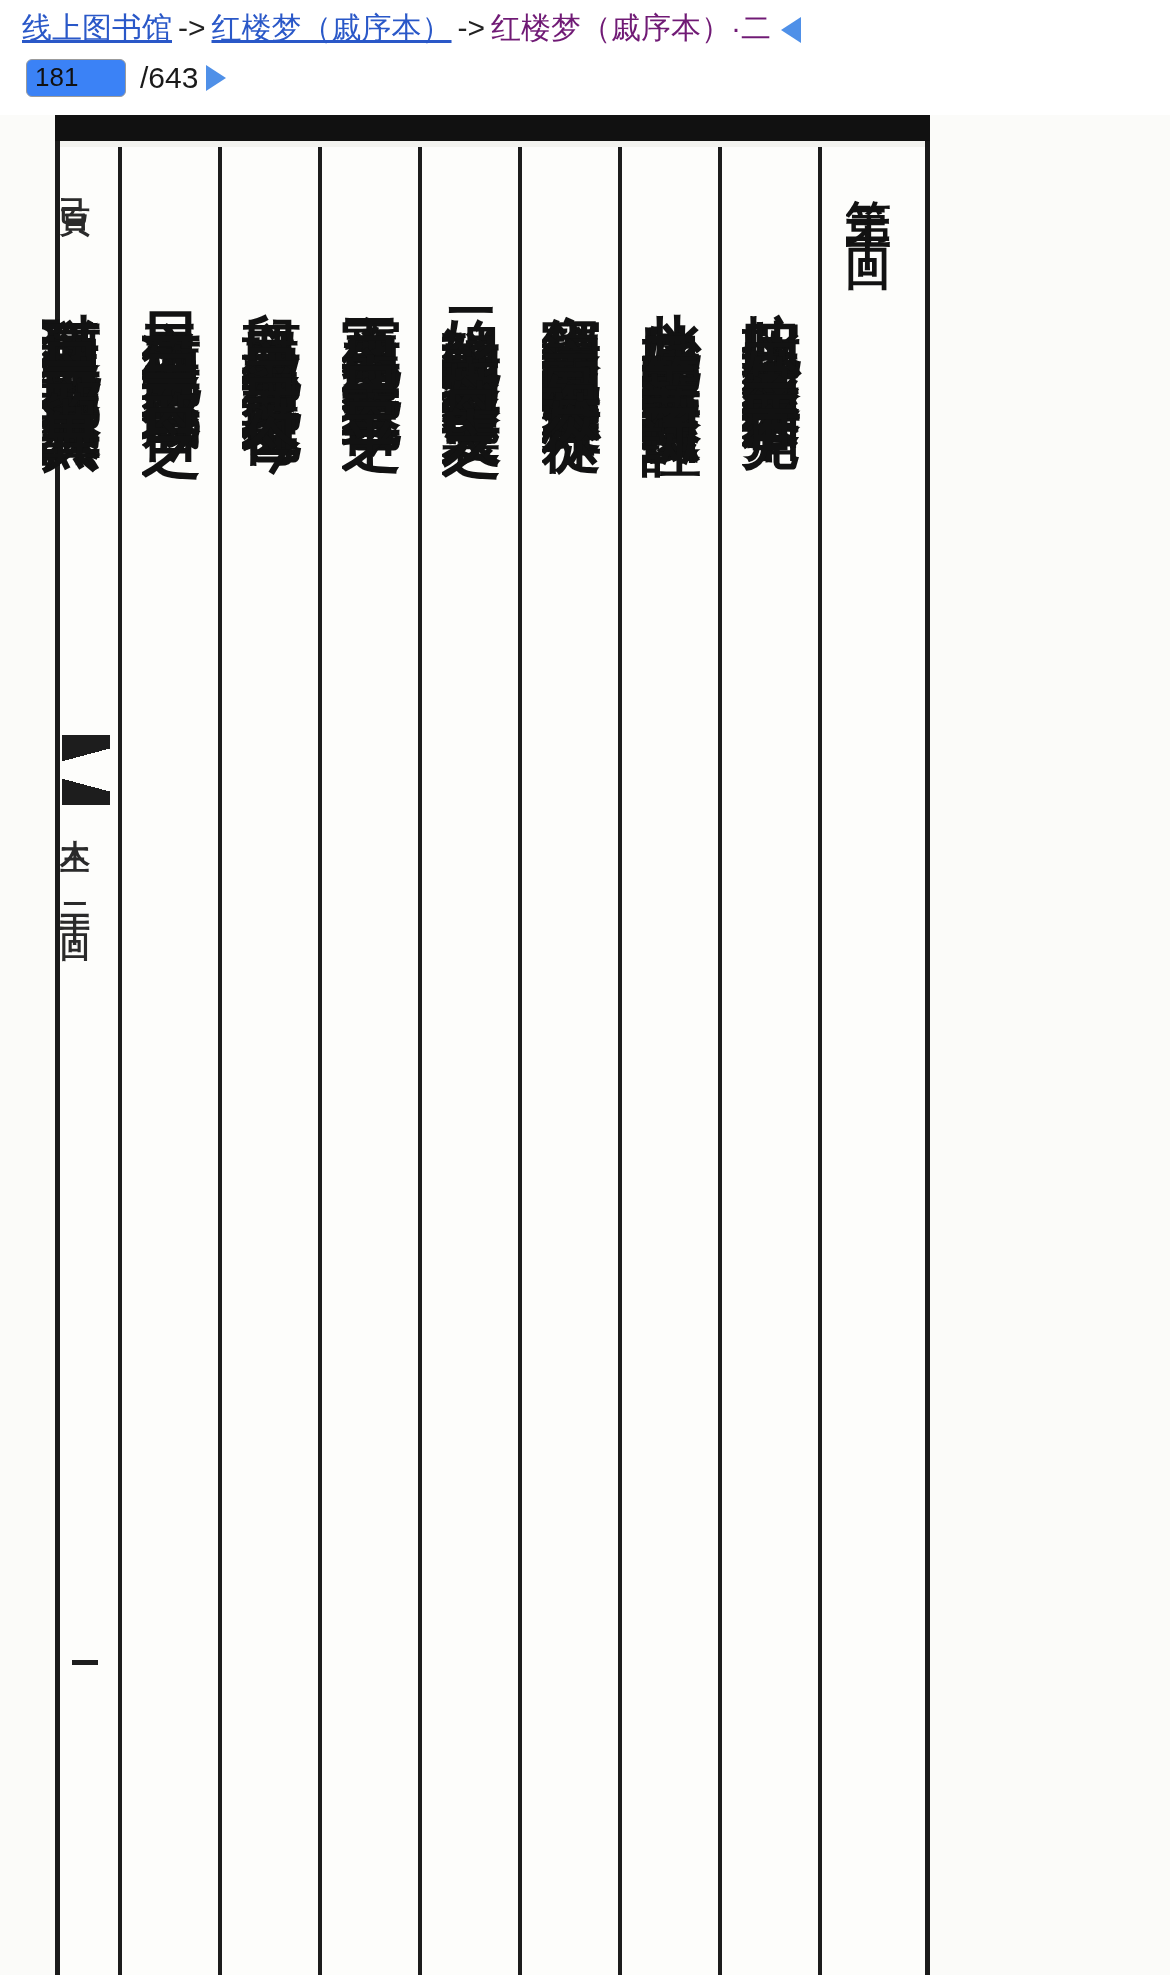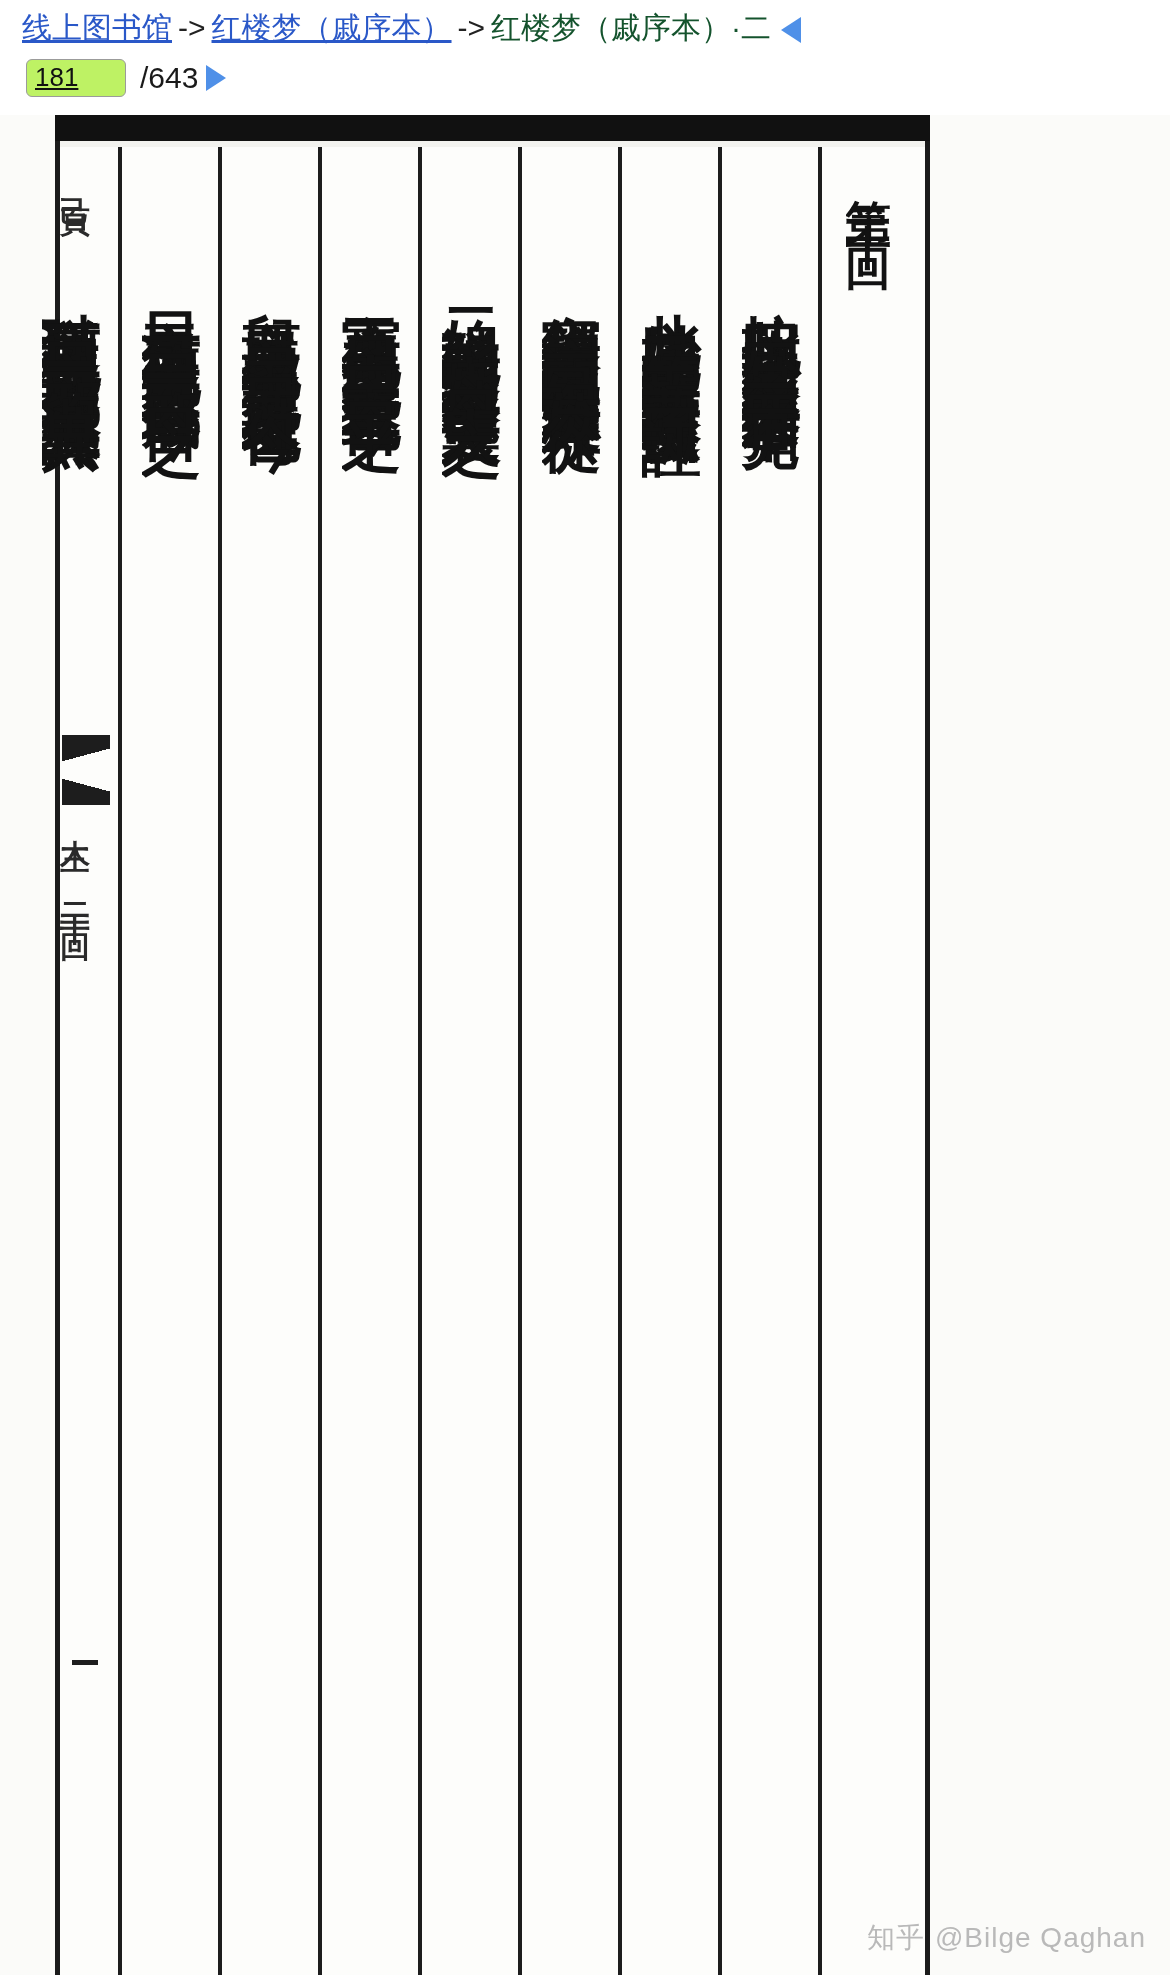--- a/index.html
+++ b/index.html
@@ -25,21 +25,21 @@
   .breadcrumb a {
     color: #2a58c8;
     text-decoration: underline;
     cursor: pointer;
   }
   .breadcrumb .sep {
     color: #222;
     padding: 0 6px;
   }
   .breadcrumb .current {
-    color: #14532d;
+    color: #701a75;
   }
   .nav-arrow {
     display: inline-block;
     width: 0; height: 0;
     vertical-align: middle;
     margin-left: 10px;
   }
   .nav-arrow.prev {
     border-top: 13px solid transparent;
     border-bottom: 13px solid transparent;
@@ -61,24 +61,23 @@
     color: #1a1a1a;
   }
   .page-input {
     width: 100px;
     height: 38px;
     font-size: 26px;
     font-family: "Liberation Sans", sans-serif;
     padding: 2px 8px;
     border: 1px solid #9b9b9b;
     border-radius: 6px;
-    background: #bef264;
+    background: #3b82f6;
     color: #111;
     box-sizing: border-box;
-    text-decoration: underline;
   }
   .page-total {
     margin-left: 14px;
   }
 
   
   .scan {
     position: relative;
     margin: 18px 0 0 0;
     width: 1170px;
@@ -250,16 +249,13 @@
   <div class="vcol body" style="left:242px">兒之賈璉亦他日之平兒他日之賈璉也何今</div>
   <div class="vcol body" style="left:142px">日之玉猶可箴他日之玉已不可箴耶今日之</div>
   <div class="vcol body" style="left:42px">璉猶可救他日之璉已不可救耶箴與諫無異</div>
 
   <div class="fishtail"></div>
   <div class="gutter-dash" style="top:1545px"></div>
 
   <div class="vcol margin-note" style="left:60px">己頁ㄱ</div>
   <div class="vcol margin-note2" style="left:60px">木三 二十一回</div>
 
-  <div class="watermark">
-    <span class="zh">知乎</span><span>@Bilge Qaghan</span>
-  </div>
 </div>
 
 </body></html>

